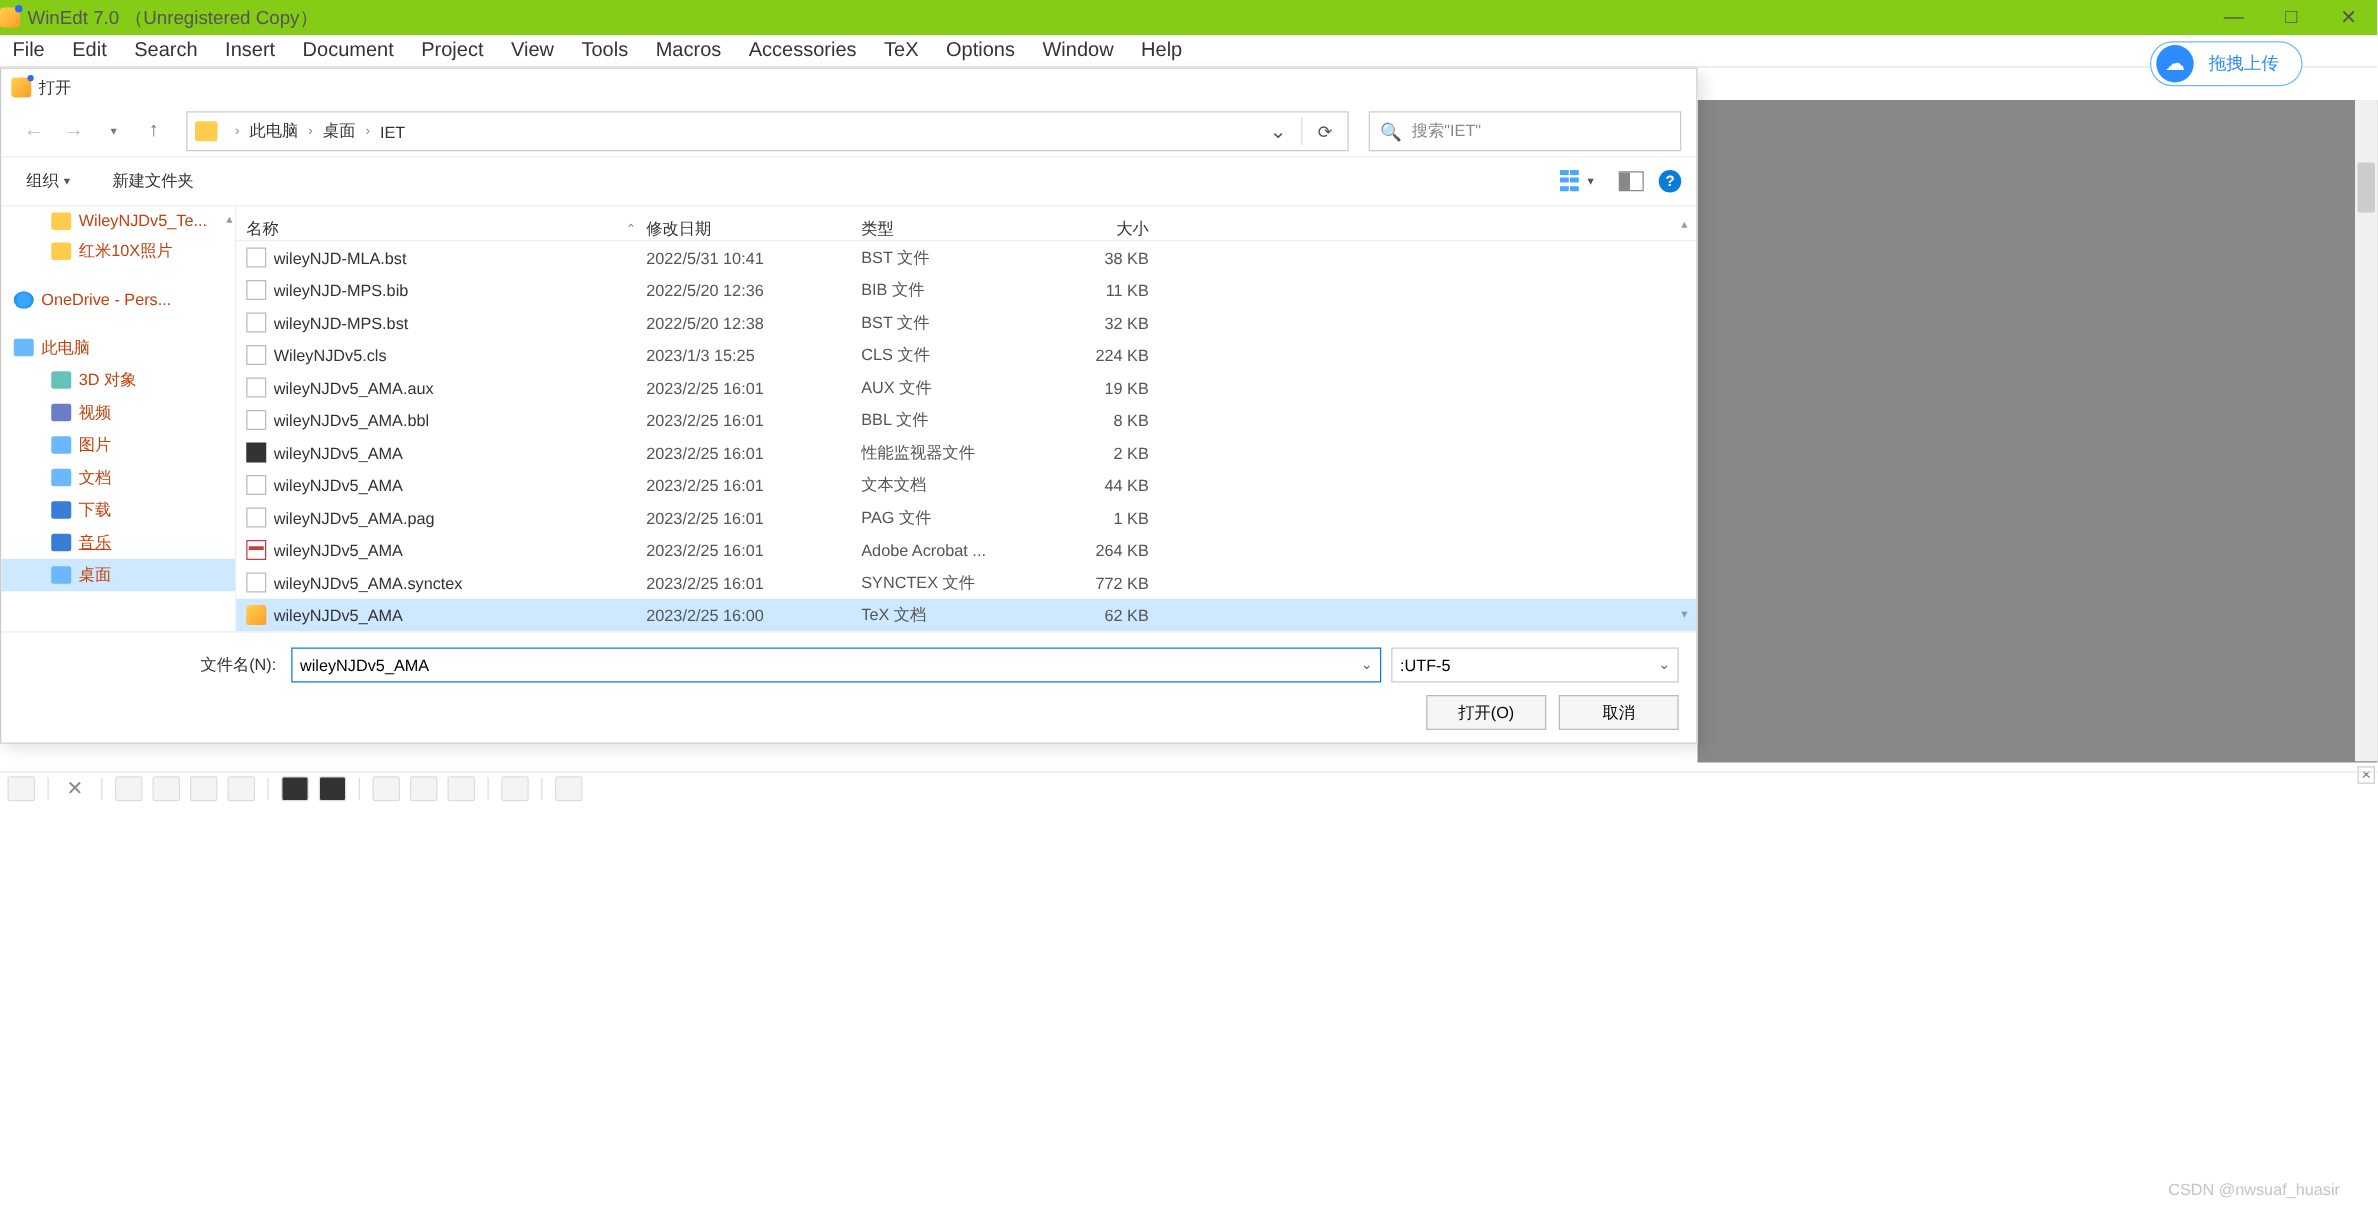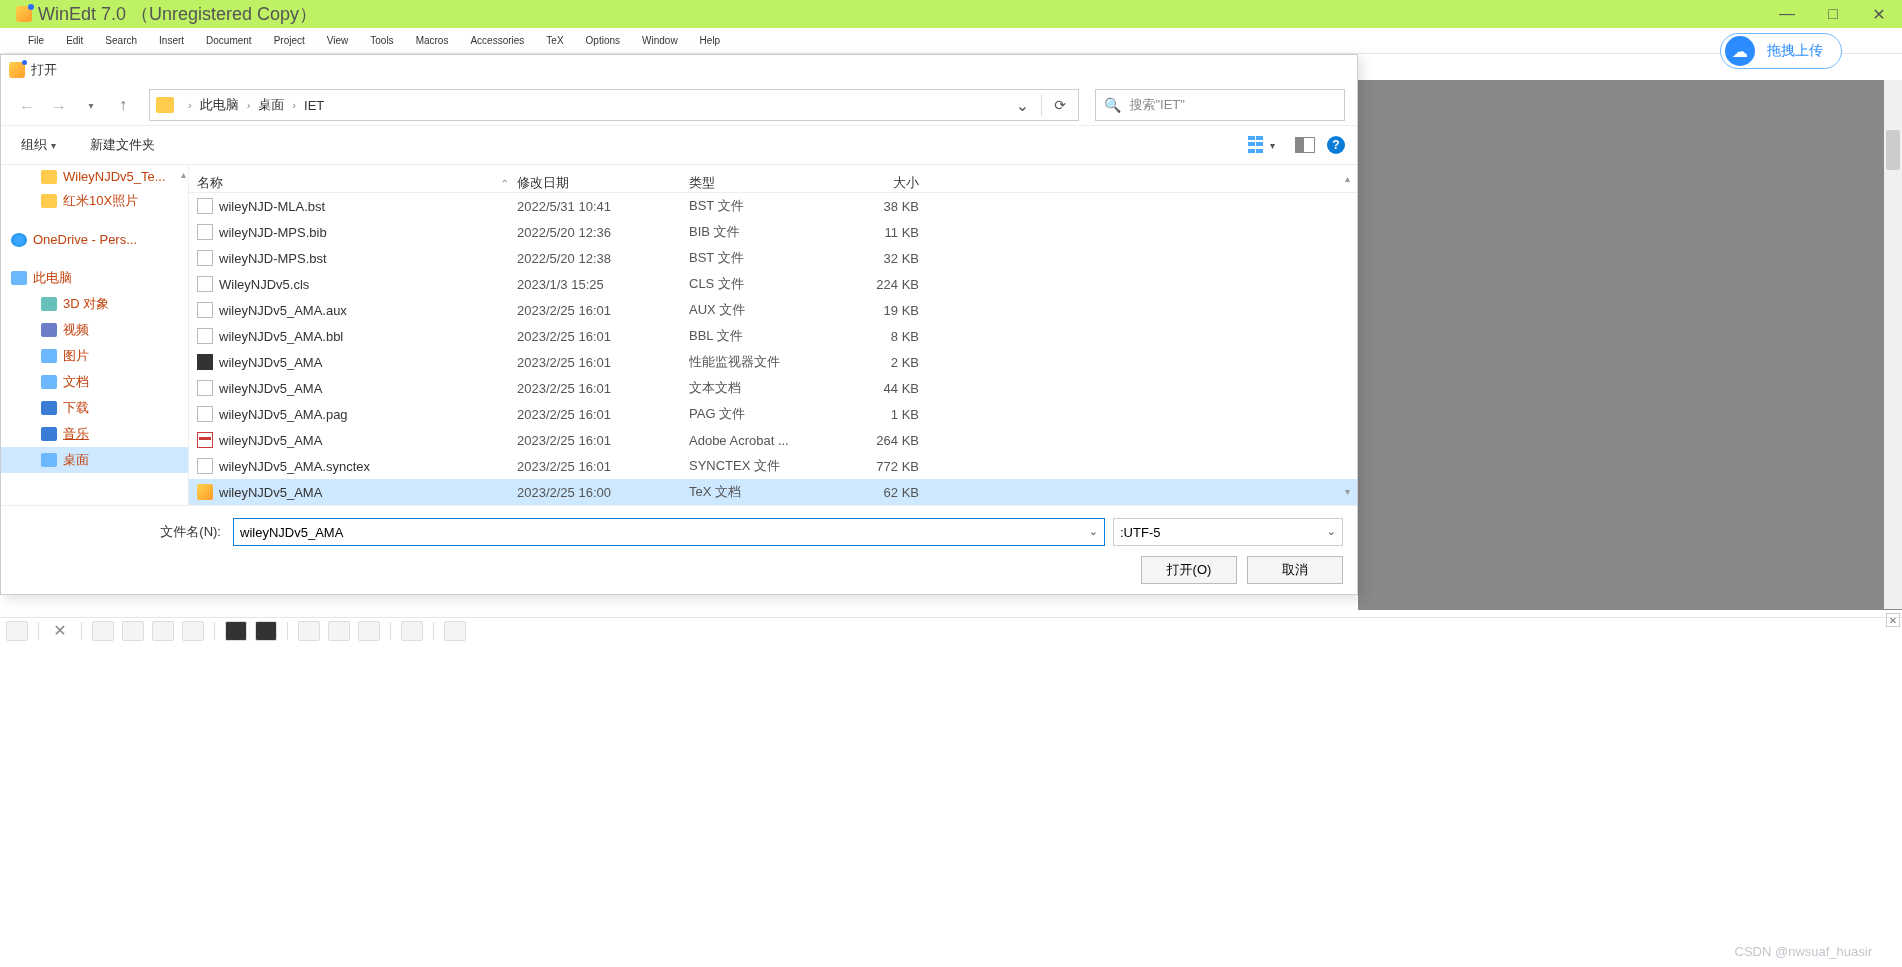--- a/index.html
+++ b/index.html
@@ -1,26 +1,26 @@
 <!DOCTYPE html>
 <html><head>
 <meta charset="utf-8">
 <style>
 * { box-sizing: border-box; margin: 0; padding: 0; font-family: "Segoe UI", "Microsoft YaHei", sans-serif; }
 body { background: #fff; width: 1902px; height: 967px; position: relative; overflow: hidden; }
 
 
-.parent-titlebar { height: 28px; display: flex; align-items: center; padding: 0 16px; background: #bef264; color: #555; font-size: 18px; }
+.parent-titlebar { height: 28px; display: flex; align-items: center; padding: 0 0; background: #84cc16; color: #555; font-size: 15px; }
 .parent-titlebar .logo { width: 16px; height: 16px; background: linear-gradient(135deg,#ffd24c,#ff9b2b); border-radius: 3px; margin-right: 6px; position: relative; }
 .parent-titlebar .logo::after { content:""; position:absolute; right:-2px; top:-2px; width:6px; height:6px; background:#2b6cff; border-radius:50%; }
 .win-controls { position:absolute; right:0; top:0; display:flex; }
 .win-controls .wc { width:46px; height:28px; display:flex; align-items:center; justify-content:center; color:#555; }
 
 
-.menubar { height:26px; display:flex; align-items:center; gap:2px; padding-left:18px; font-size:10px; color:#333; border-bottom:1px solid #e5e5e5; }
+.menubar { height:26px; display:flex; align-items:center; gap:2px; padding-left:0; font-size:16px; color:#333; border-bottom:1px solid #e5e5e5; }
 .menubar .mi { padding:3px 10px; }
 .upload-pill { position:absolute; right:60px; top:33px; height:36px; border:1px solid #6fb8ff; border-radius:18px; display:flex; align-items:center; padding:0 18px 0 4px; color:#2b8cff; font-size:14px; background:#fff; }
 .upload-pill .circ { width:30px; height:30px; border-radius:50%; background:#2b8cff; margin-right:12px; display:flex; align-items:center; justify-content:center; color:#fff; font-size:16px; }
 
 
 .dialog { position:absolute; left:0; top:54px; width:1358px; border:1px solid #ccc; background:#fff; box-shadow:4px 4px 12px rgba(0,0,0,0.12); }
 .dlg-title { height:30px; display:flex; align-items:center; padding:0 8px; font-size:13px; color:#333; }
 .dlg-title .ico { width:16px; height:16px; background: linear-gradient(135deg,#ffd24c,#ff9b2b); border-radius:3px; margin-right:6px; position:relative; }
 .dlg-title .ico::after { content:""; position:absolute; right:-2px; top:-2px; width:5px; height:5px; background:#2b6cff; border-radius:50%; }
 

